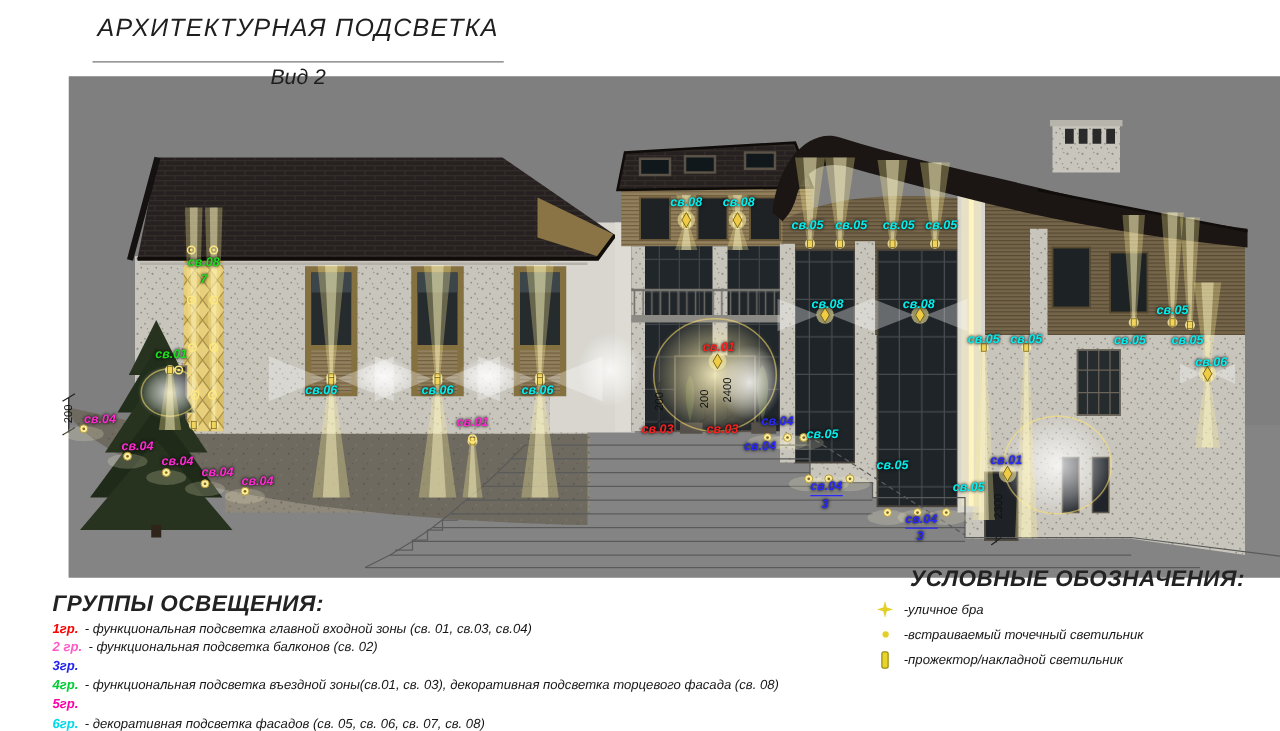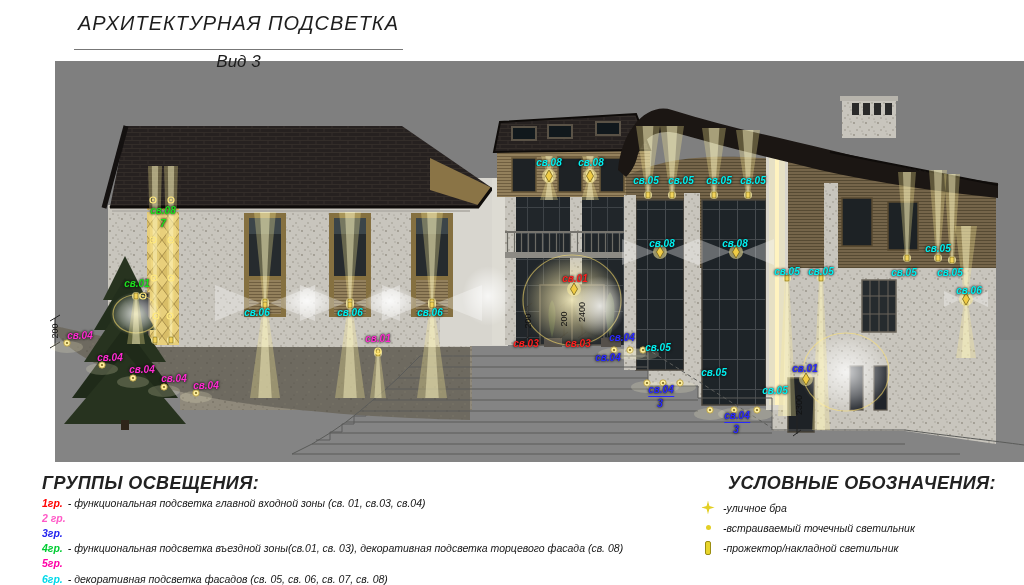--- a/index.html
+++ b/index.html
@@ -23,36 +23,36 @@
   .dim{
     position:absolute;font-size:9px;font-weight:normal;font-style:normal;color:#111;
     transform:translate(-50%,-50%) rotate(-90deg);white-space:nowrap;line-height:1;
   }
   
   .lg{position:absolute;font-style:italic;z-index:5;}
   #groups-legend{left:42px;top:473px;}
   .lg-header{font-size:18px;font-weight:bold;color:#222;letter-spacing:.4px;margin-bottom:3px;}
   .lg-row{font-size:10.5px;color:#161616;display:flex;gap:5px;margin-top:3.1px;align-items:center;}
   .lg-code{font-weight:bold;flex:0 0 auto;}
-  #symbols-legend{left:700px;top:473px;}
+  #symbols-legend{left:700px;top:453px;}
   #symbols-legend .lg-header{margin-left:28px;}
   .sym-row{font-size:10.5px;color:#161616;display:flex;gap:7px;margin-top:7px;align-items:center;}
   .sym-ic{flex:0 0 16px;display:flex;justify-content:center;align-items:center;height:13px;}
   .ic-star{width:13px;height:13px;background:#e3cf25;
     clip-path:polygon(50% 0,61% 39%,100% 50%,61% 61%,50% 100%,39% 61%,0 50%,39% 39%);
     box-shadow:0 0 3px #cdbb1e;}
   .ic-dot{width:5px;height:5px;border-radius:50%;background:#e3cf25;}
   .ic-bar{width:4px;height:12px;border-radius:2px;background:#e8d52c;border:1px solid #9a8d12;}
 </style>
 </head>
 <body>
 
 <div class="title-block">
   <div class="title-main">АРХИТЕКТУРНАЯ ПОДСВЕТКА</div>
-  <div class="title-sub">Вид 3</div>
+  <div class="title-sub">Вид 2</div>
 </div>
 
 <svg id="scene" width="1024" height="585" viewBox="0 0 1024 585">
   <defs>
     <radialGradient id="gW">
         <stop offset="0%" stop-color="#ffffff" stop-opacity=".8"></stop>
         <stop offset="60%" stop-color="#ffffff" stop-opacity=".35"></stop>
         <stop offset="100%" stop-color="#ffffff" stop-opacity="0"></stop>
       </radialGradient>
     <radialGradient id="gY">
@@ -521,20 +521,21 @@
   </div>
 
 <div class="lg" id="groups-legend">
   <div class="lg-header">ГРУППЫ ОСВЕЩЕНИЯ:</div>
   <div class="lg-row">
     <span class="lg-code" style="color: rgb(255, 0, 0);">1гр.</span>
     <span>- функциональная подсветка главной входной зоны (св. 01, св.03, св.04)</span>
   </div>
   <div class="lg-row">
     <span class="lg-code" style="color: rgb(255, 89, 199);">2 гр.</span>
+    <span>- функциональная подсветка балконов (св. 02)</span>
   </div>
   <div class="lg-row">
     <span class="lg-code" style="color: rgb(34, 34, 238);">3гр.</span>
   </div>
   <div class="lg-row">
     <span class="lg-code" style="color: rgb(0, 204, 51);">4гр.</span>
     <span>- функциональная подсветка въездной зоны(св.01, св. 03), декоративная подсветка торцевого фасада (св. 08)</span>
   </div>
   <div class="lg-row">
     <span class="lg-code" style="color: rgb(255, 0, 166);">5гр.</span>

